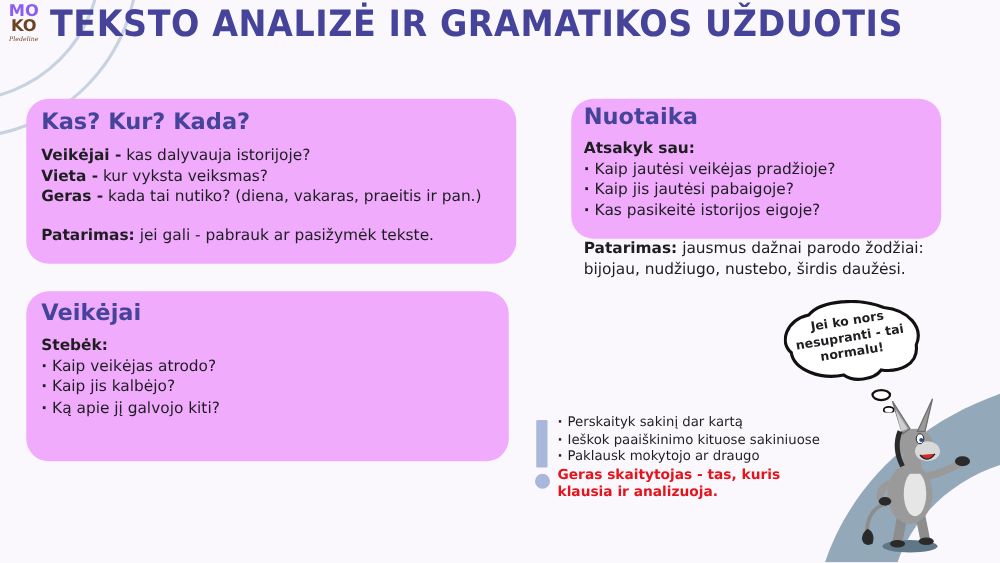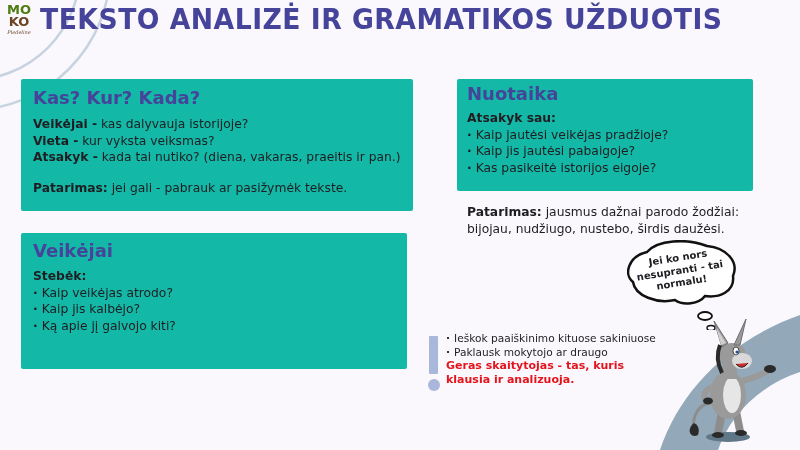--- a/index.html
+++ b/index.html
@@ -9,49 +9,49 @@
       font-family: "DejaVu Sans", sans-serif;
       color: #1e1e22;
     }
     .deco-arcs { position: absolute; left: 0; top: 0; z-index: 0; }
     .deco-swoosh { position: absolute; right: 0; bottom: 0; z-index: 0; }
     .logo {
       position: absolute; left: 6px; top: 4px; z-index: 2;
       width: 26px; text-align: center;
     }
     .logo .lt { font-family: "DejaVu Sans", sans-serif; font-weight: bold; font-size: 13px; line-height: 12px; letter-spacing: 0px; }
-    .logo .l1 { color: #4d7c0f; }
+    .logo .l1 { color: #8b5cf6; }
     .logo .l2 { color: #6b4423; }
     .logo .sub { font-family: "DejaVu Serif", serif; font-style: italic; font-size: 5px; color: #6b4423; margin-top: 1px; }
     .page-title {
       position: absolute; left: 40px; top: 2px; z-index: 2;
       font-family: "DejaVu Sans", sans-serif; font-weight: bold;
       font-size: 29px; color: #45449a; letter-spacing: 0.5px;
       text-transform: uppercase; margin: 0;
       transform: scaleX(0.92); transform-origin: left top;
     }
     .card {
       position: absolute; z-index: 2;
-      background: #14b8a6; border-radius: 2px;
+      background: #f0abfc; border-radius: 18px;
       box-sizing: border-box;
     }
     .card h2 {
       margin: 0; font-family: "DejaVu Sans", sans-serif; font-weight: bold;
       color: #45449a; font-size: 18px; line-height: 22px;
     }
     .card .ln { font-size: 12.3px; line-height: 16.5px; white-space: nowrap; }
     .card .b { font-weight: bold; }
     .card .tip { margin-top: 14px; }
     #card-kas { left: 21px; top: 79px; width: 392px; height: 132px; padding: 8px 12px; }
     #card-nuotaika { left: 457px; top: 79px; width: 296px; height: 112px; padding: 4px 10px; }
     #card-veikejai { left: 21px; top: 233px; width: 386px; height: 136px; padding: 7px 12px; }
     #card-kas h2 { margin-bottom: 7px; }
     #card-nuotaika h2 { margin-bottom: 5px; }
     #card-veikejai h2 { margin-bottom: 6px; }
-    #card-nuotaika .tip { margin-top: 28px; }
+    #card-nuotaika .tip { margin-top: 14px; }
     .bullet::before { content: "·"; font-weight: bold; margin-right: 4px; }
     .tips { position: absolute; left: 428px; top: 332px; z-index: 2; }
     .tips .excl { position: absolute; left: 0; top: 4px; width: 12px; }
     .tips .excl .bar { width: 9px; height: 38px; background: #a9b7db; margin-left: 1px; border-radius: 1px; }
     .tips .excl .dot { width: 12px; height: 12px; border-radius: 50%; background: #a9b7db; margin-top: 5px; }
     .tips .lines { margin-left: 18px; }
     .tips .ln { font-size: 10.6px; line-height: 13.5px; white-space: nowrap; }
     .tips .red { color: #e4141c; font-weight: bold; font-size: 11px; line-height: 14px; white-space: nowrap; }
     .bubble { position: absolute; left: 627px; top: 240px; z-index: 3; }
     .bubble-text {
@@ -84,21 +84,21 @@
 
 <section class="card" id="card-kas">
   <h2>Kas? Kur? Kada?</h2>
   <div class="ln">
     <span class="b">Veikėjai -</span><span> kas dalyvauja istorijoje?</span>
   </div>
   <div class="ln">
     <span class="b">Vieta -</span><span> kur vyksta veiksmas?</span>
   </div>
   <div class="ln">
-    <span class="b">Atsakyk -</span><span> kada tai nutiko? (diena, vakaras, praeitis ir pan.)</span>
+    <span class="b">Geras -</span><span> kada tai nutiko? (diena, vakaras, praeitis ir pan.)</span>
   </div>
   <div class="ln tip">
     <span class="b">Patarimas:</span><span> jei gali - pabrauk ar pasižymėk tekste.</span>
   </div>
 </section>
 
 <section class="card" id="card-nuotaika">
   <h2>Nuotaika</h2>
   <div class="ln b">Atsakyk sau:</div>
   <div class="ln bullet">Kaip jautėsi veikėjas pradžioje?</div>
@@ -117,20 +117,21 @@
   <div class="ln bullet">Kaip jis kalbėjo?</div>
   <div class="ln bullet">Ką apie jį galvojo kiti?</div>
 </section>
 
 <div class="tips">
   <div class="excl">
     <div class="bar"></div>
     <div class="dot"></div>
   </div>
   <div class="lines">
+    <div class="ln bullet">Perskaityk sakinį dar kartą</div>
     <div class="ln bullet">Ieškok paaiškinimo kituose sakiniuose</div>
     <div class="ln bullet">Paklausk mokytojo ar draugo</div>
     <div class="red">Geras skaitytojas - tas, kuris</div>
     <div class="red">klausia ir analizuoja.</div>
   </div>
 </div>
 
 <div class="bubble">
   <svg width="115" height="90" viewBox="0 0 115 90">
     <path d="M 20 12 C 30 0, 60 -2, 80 6 C 100 8, 112 22, 106 36 C 108 52, 92 58, 78 56 C 72 64, 56 66, 48 60 C 30 64, 8 56, 6 42 C -4 34, 2 16, 20 12 Z" fill="#ffffff" stroke="#111111" stroke-width="2.5"></path>

